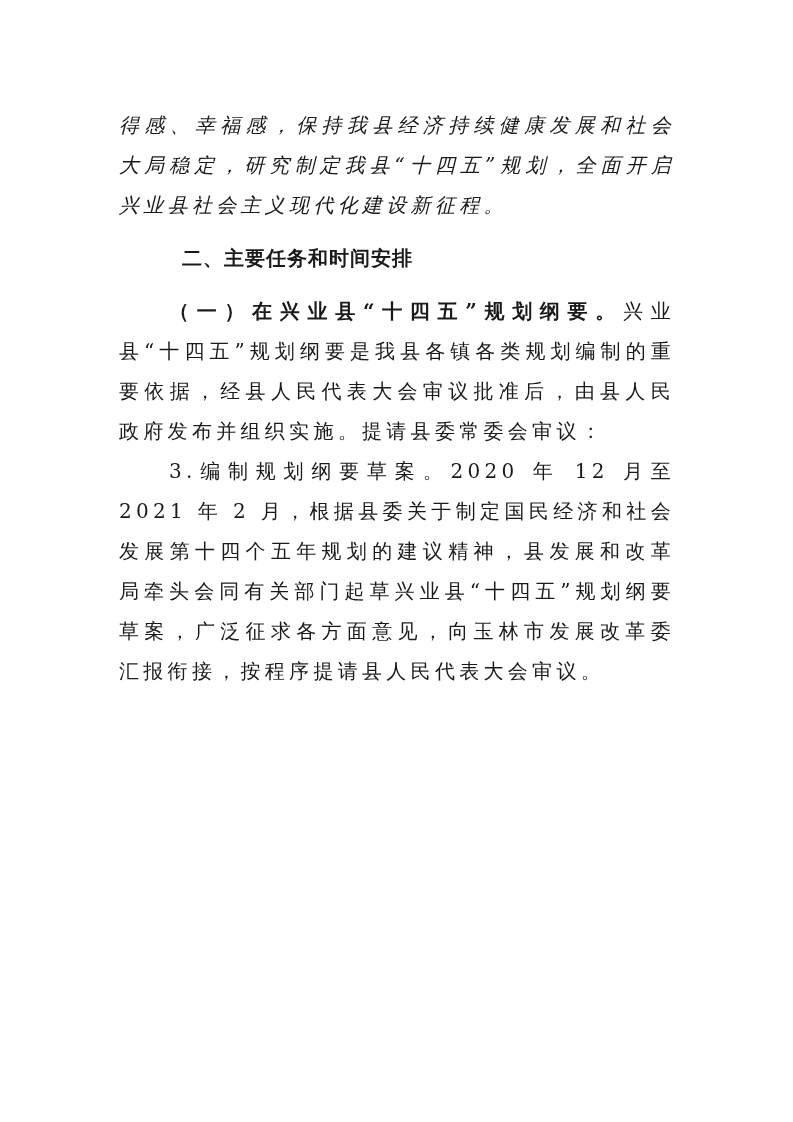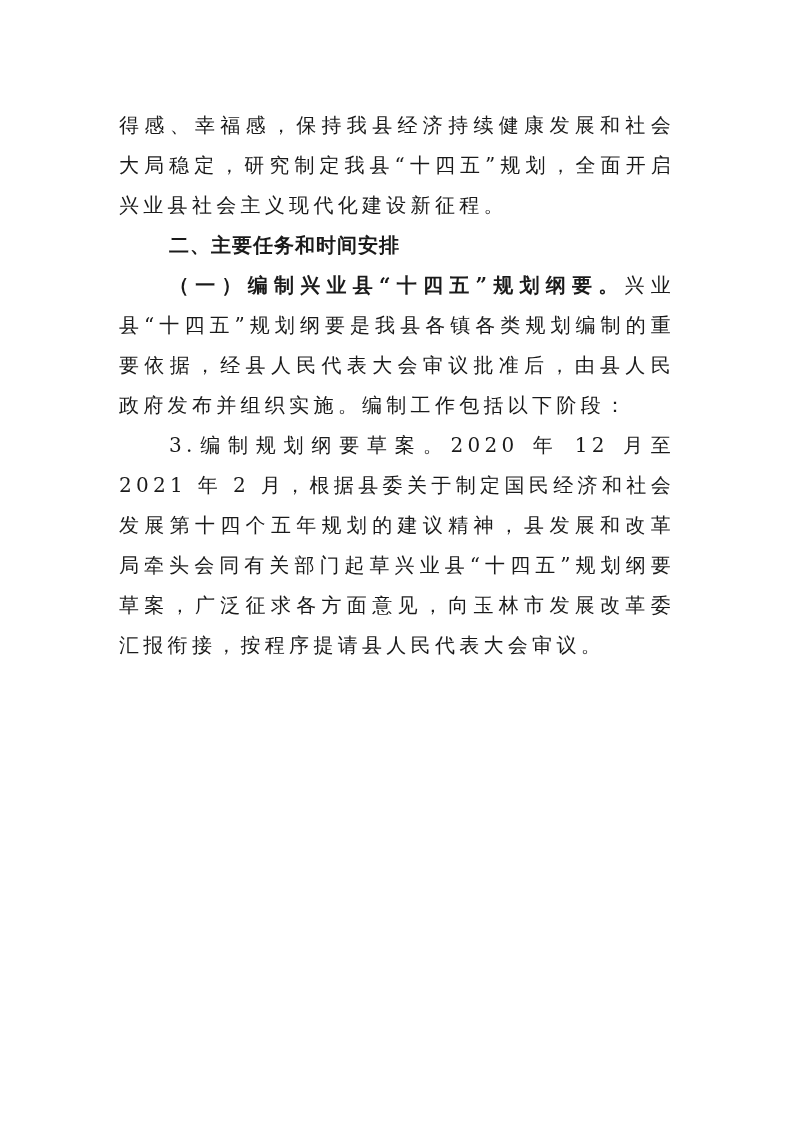--- a/index.html
+++ b/index.html
@@ -26,40 +26,41 @@
     text-align: justify;
     text-justify: inter-character;
   }
   .para {
     margin: 0;
     padding: 0;
     text-indent: 50px;
   }
   .para.continuation {
     text-indent: 0;
+    font-style: italic;
   }
   .heading {
-    margin: 0;
+    margin: 13px;
     padding: 0;
     text-indent: 50px;
     font-family: "DejaVu Sans", "Liberation Sans", sans-serif;
     font-weight: bold;
     letter-spacing: 1px;
   }
   .bold-lead {
     font-weight: bold;
   }
 </style>
 </head>
 <body>
 
 <div class="page">
   <p class="para continuation">得感、幸福感，保持我县经济持续健康发展和社会大局稳定，研究制定我县“十四五”规划，全面开启兴业县社会主义现代化建设新征程。</p>
 
   <p class="heading">二、主要任务和时间安排</p>
 
-  <p class="para"><span class="bold-lead">（一）编制兴业县“十四五”规划纲要。</span><span>兴业县“十四五”规划纲要是我县各镇各类规划编制的重要依据，经县人民代表大会审议批准后，由县人民政府发布并组织实施。编制工作包括以下阶段：</span></p>
+  <p class="para"><span class="bold-lead">（一）在兴业县“十四五”规划纲要。</span><span>兴业县“十四五”规划纲要是我县各镇各类规划编制的重要依据，经县人民代表大会审议批准后，由县人民政府发布并组织实施。提请县委常委会审议：</span></p>
 
 
 
   <p class="para">3.编制规划纲要草案。2020 年 12 月至 2021 年 2 月，根据县委关于制定国民经济和社会发展第十四个五年规划的建议精神，县发展和改革局牵头会同有关部门起草兴业县“十四五”规划纲要草案，广泛征求各方面意见，向玉林市发展改革委汇报衔接，按程序提请县人民代表大会审议。</p>
 
 </div>
 
 </body></html>

